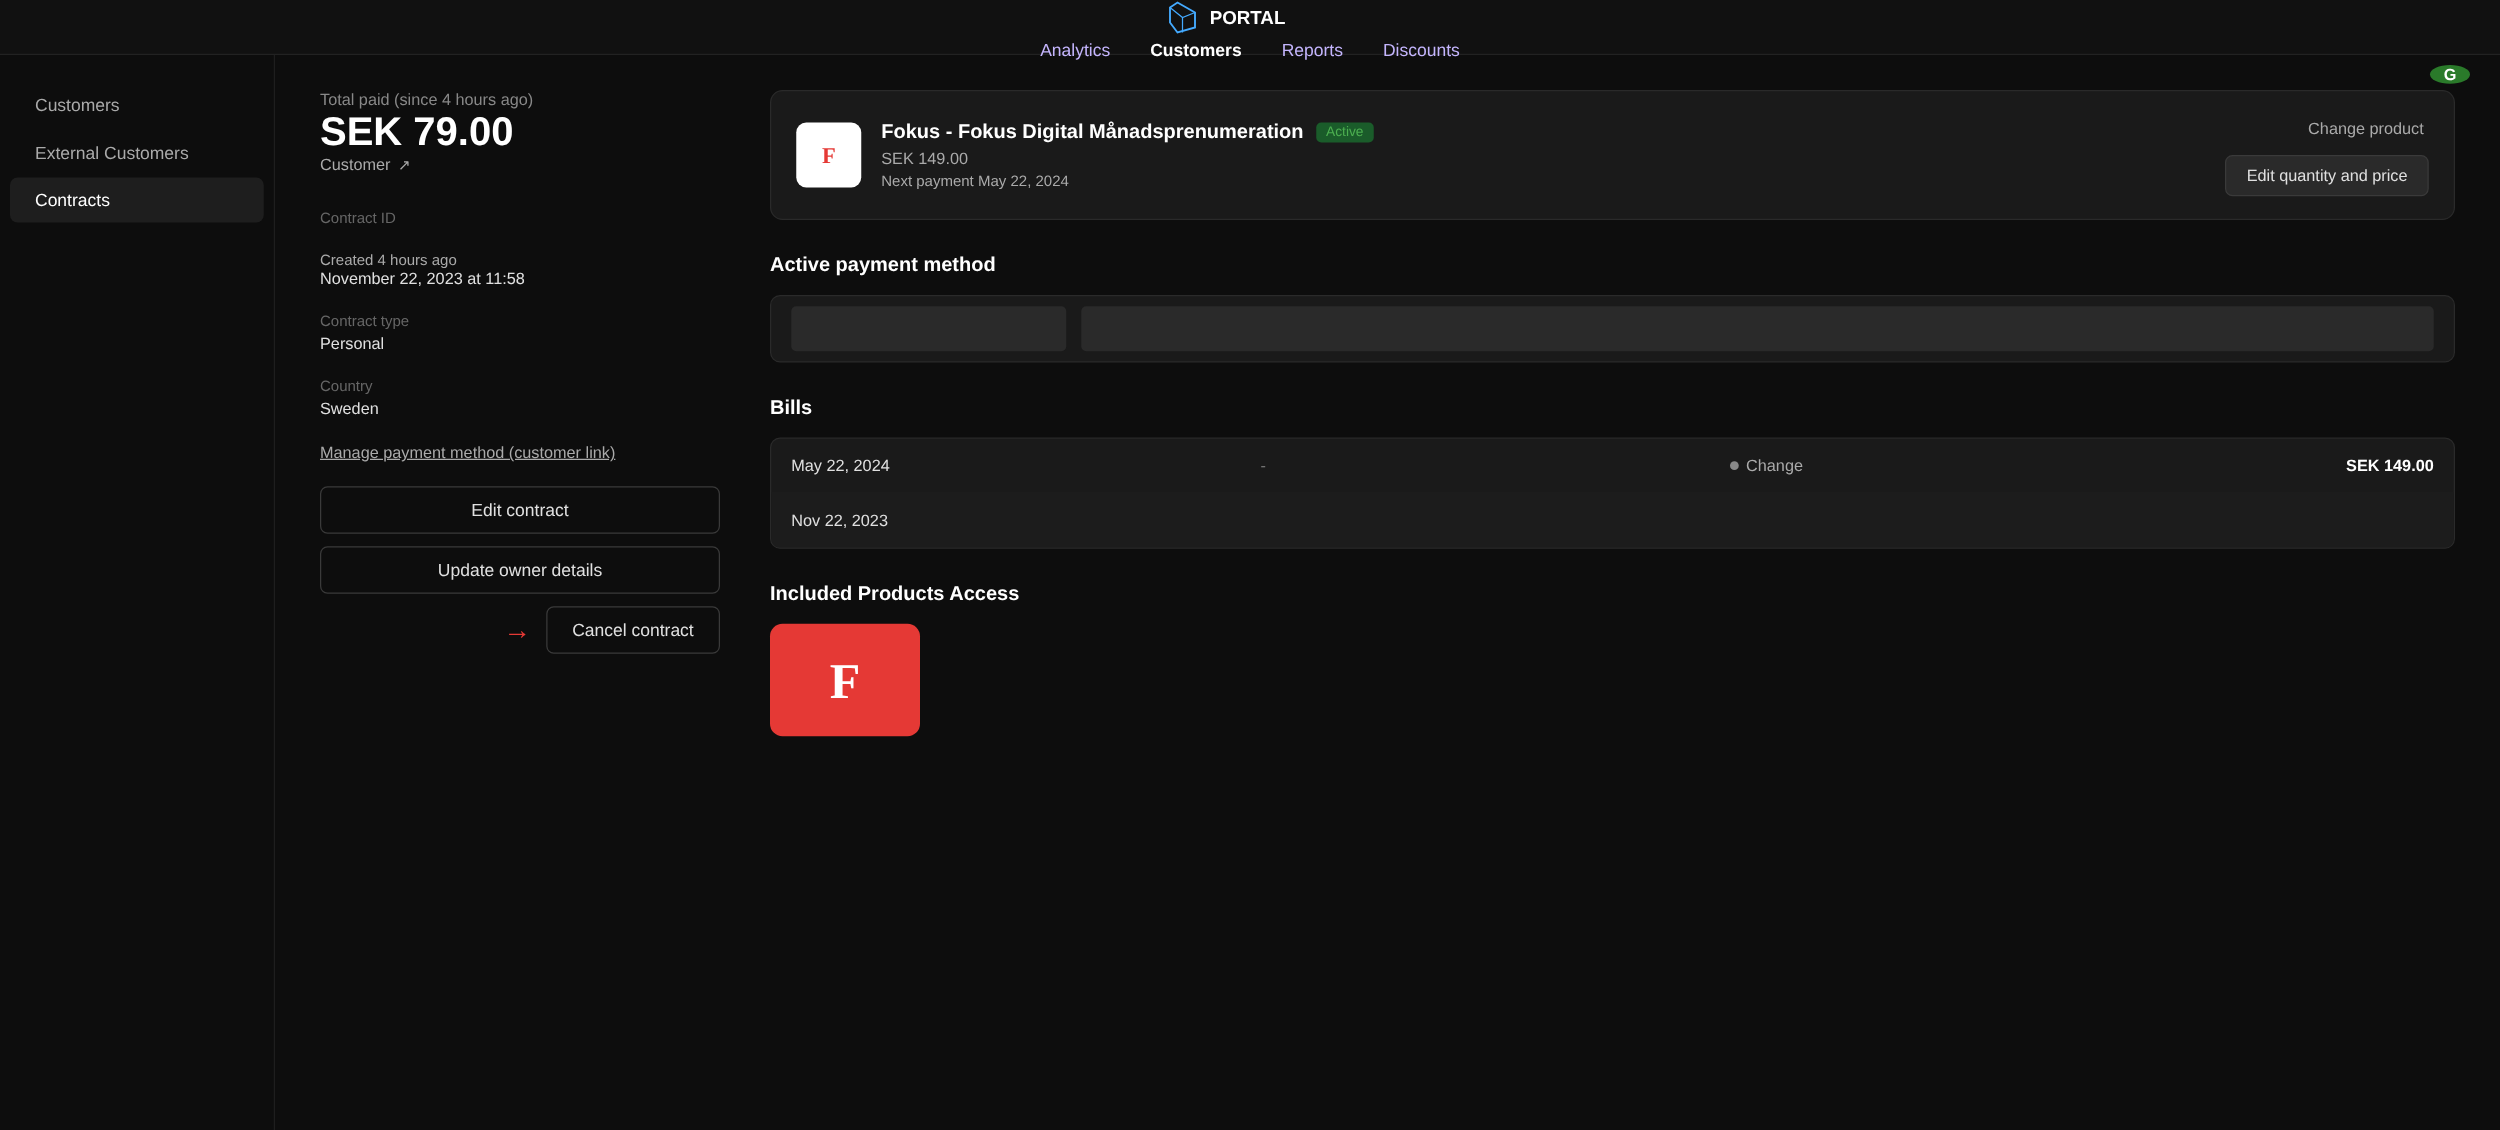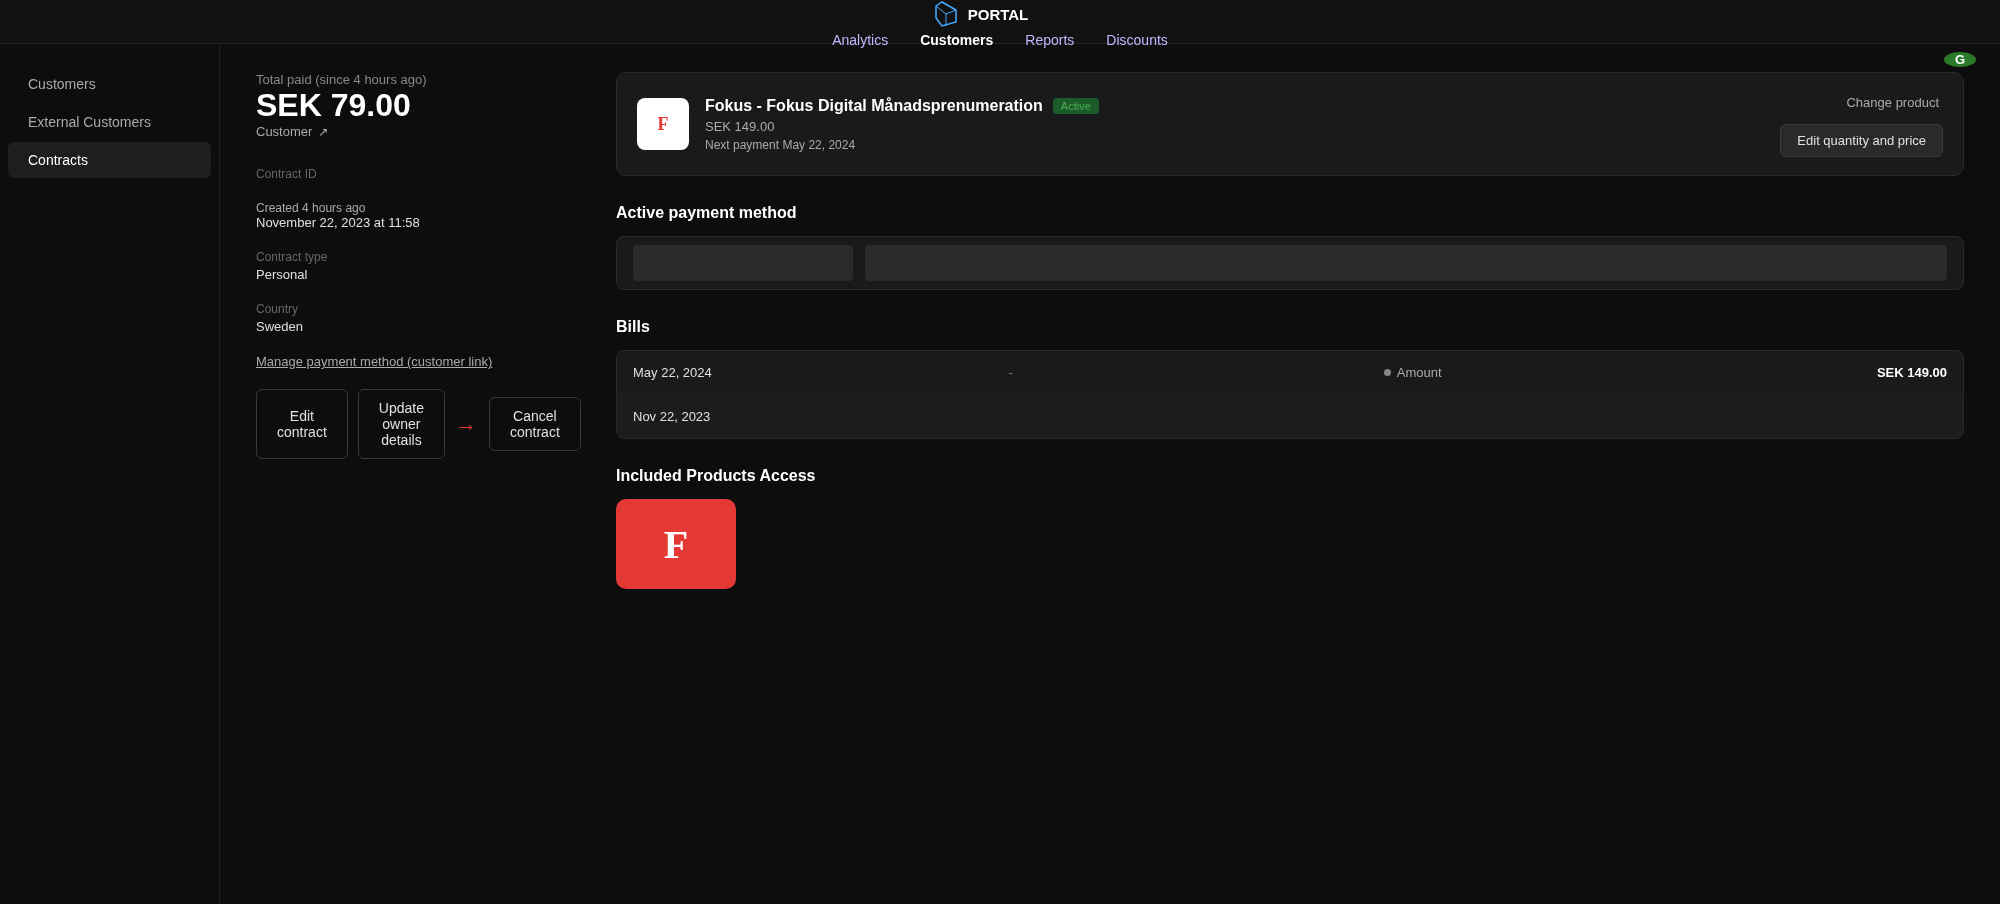--- a/index.html
+++ b/index.html
@@ -154,22 +154,24 @@
       color: #aaa;
       font-size: 13px;
       cursor: pointer;
       text-decoration: underline;
       margin-bottom: 12px;
       display: block;
     }
 
     .action-buttons {
       display: flex;
+      flex-direction: column;
       gap: 10px;
       margin-top: 20px;
+      align-items: flex-end;
     }
     .btn-outline {
       background: transparent;
       border: 1px solid #3a3a3a;
       color: #e0e0e0;
       padding: 10px 20px;
       border-radius: 6px;
       cursor: pointer;
       font-size: 14px;
       width: 100%;
@@ -474,21 +476,21 @@
           <div class="payment-card-right"></div>
         </div>
 
         <div class="section-title">Bills</div>
         <div class="bills-table">
           <div class="bills-row">
             <div class="bill-date">May 22, 2024</div>
             <div class="bill-payment">-</div>
             <div class="bill-status">
               <span class="status-dot"></span>
-              <span>Amount</span>
+              <span>Change</span>
             </div>
             <div class="bill-amount">SEK 149.00</div>
           </div>
           <div class="bills-row bill-row-dark">
             <div class="bill-date">Nov 22, 2023</div>
             <div class="bill-payment"></div>
             <div class="bill-status"></div>
             <div class="bill-amount"></div>
           </div>
         </div>

